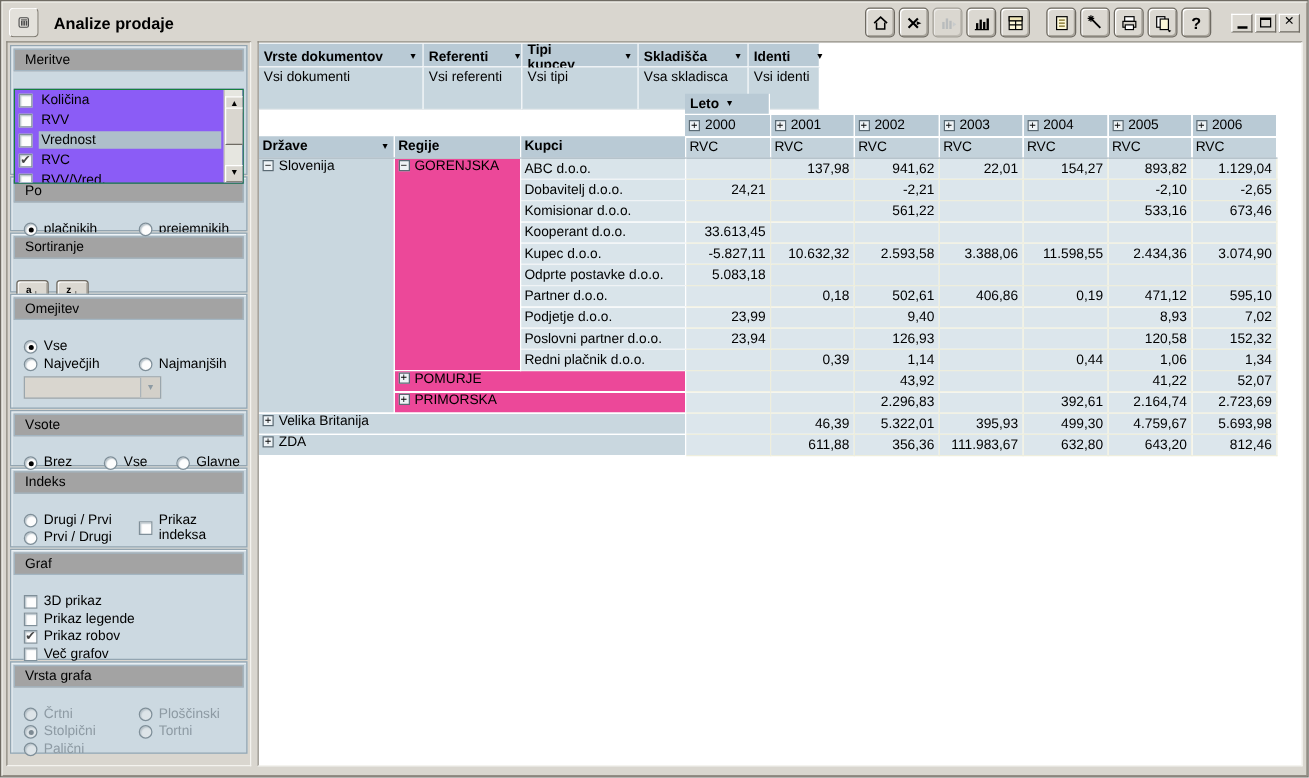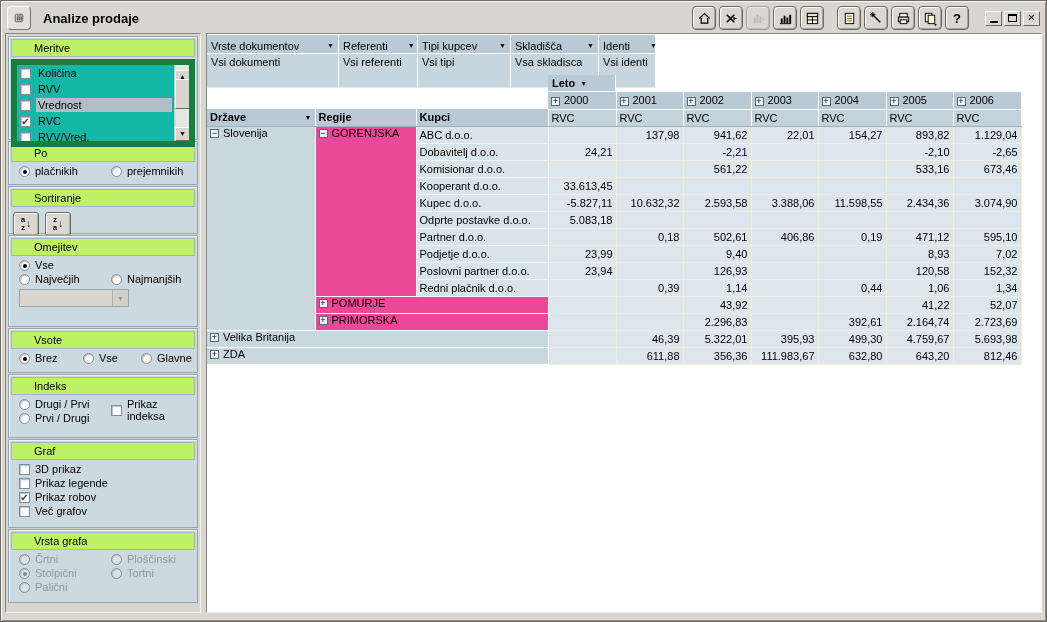--- a/index.html
+++ b/index.html
@@ -22,32 +22,32 @@
   .wc-btn{width:17px;height:15px;background:#dbd8d1;border:1px solid;border-color:#fff #6f6b63 #6f6b63 #fff;
     display:flex;align-items:center;justify-content:center;padding:0;}
   .wc-min-bar{width:8px;height:2px;background:#000;margin-top:7px;}
   .wc-restore{width:9px;height:8px;border:1px solid #000;border-top-width:2px;background:transparent;}
   .wc-close-x{font-size:10px;font-weight:bold;line-height:1;}
   
   .content{display:flex;gap:5px;height:580px;margin-top:2px;}
   .sidebar{width:196px;flex:0 0 196px;background:#d9d6cf;border:1px solid;border-color:#8a867c #f4f3ef #f4f3ef #8a867c;
     padding:2px;display:flex;flex-direction:column;gap:1px;overflow:hidden;}
   .panel{background:#ccd9e1;border:1px solid #93a5b1;box-shadow:inset 1px 1px 0 #eef3f6;padding:2px;flex:0 0 auto;}
-  .panel-h{background:#bef264;border:1px solid #a3b5c1;font-size:11px;color:#000;padding:2px 22px;margin-bottom:2px;}
+  .panel-h{background:#a3a3a3;border:1px solid #a3b5c1;font-size:11px;color:#000;padding:2px 8px;margin-bottom:14px;}
   .opt-row{display:flex;align-items:center;gap:5px;font-size:11px;color:#000;padding:1px 0 1px 8px;}
   .opt-row.dis{color:#8d9aa3;}
   .radio{width:11px;height:11px;border-radius:50%;background:#fdfdfd;border:1px solid #7f8f99;
     box-shadow:inset 1px 1px 1px #b9c4cb;position:relative;flex:0 0 11px;}
   .radio.sel::after{content:"";position:absolute;left:3px;top:3px;width:4px;height:4px;border-radius:50%;background:#000;}
   .radio.dis{background:#dde4e8;}
   .radio.dis.sel::after{background:#7d8a93;}
   .cb{width:11px;height:11px;background:#fdfdfd;border:1px solid #7f8f99;box-shadow:inset 1px 1px 1px #b9c4cb;
     font-size:10px;line-height:9px;text-align:center;color:#444;flex:0 0 11px;overflow:hidden;}
   
-  .listbox{background:#14b8a6;border:6px solid #15803d;height:88px;position:relative;overflow:hidden;}
+  .listbox{background:#8b5cf6;border:1px solid #15803d;height:76px;position:relative;overflow:hidden;}
   .lb-item{display:flex;align-items:center;gap:5px;font-size:11px;height:16px;padding-left:3px;padding-right:17px;}
   .lb-item .lbl{flex:1;padding:1px 2px;}
   .lb-item.hl .lbl{background:#aebfca;}
   .scrollbar{position:absolute;top:0;right:0;width:15px;height:100%;background:#e6e6e0;border-left:1px solid #c7c4bc;}
   .sb-btn{width:15px;height:14px;background:#d9d6cf;border:1px solid;border-color:#fff #6f6b63 #6f6b63 #fff;
     font-size:7px;line-height:12px;text-align:center;color:#000;padding:0;}
   .sb-down{position:absolute;bottom:0;left:0;}
   .sb-thumb{position:absolute;top:14px;left:0;width:15px;height:30px;background:#d9d6cf;border:1px solid;border-color:#fff #6f6b63 #6f6b63 #fff;}
   
   .sort-row{display:flex;gap:6px;padding:3px 2px;}
@@ -58,21 +58,21 @@
   .combo{margin:3px 0 2px 8px;width:110px;height:18px;background:#d9d6cf;border:1px solid #9aa6ad;display:flex;}
   .combo-field{flex:1;}
   .combo-btn{width:16px;background:#d3d0c9;border-left:1px solid #aab3b9;font-size:7px;color:#8d9aa3;
     display:flex;align-items:center;justify-content:center;}
   .two-col{display:grid;grid-template-columns:1fr 1fr;}
   .indeks-wrap{display:flex;}
   .indeks-left{flex:1;}
   
   .main{flex:1;background:#fff;border:1px solid;border-color:#8a867c #f4f3ef #f4f3ef #8a867c;position:relative;overflow:hidden;}
   .filters{position:absolute;left:0;top:1px;display:grid;grid-template-columns:132px 79px 93px 88px 57px;}
-  .f-head{background:#b9cad5;border-right:1px solid #fff;border-bottom:1px solid #fff;font-size:11px;font-weight:normal;
+  .f-head{background:#b9cad5;border-right:1px solid #fff;border-bottom:1px solid #fff;font-size:11px;font-weight:bold;
     padding:5px 4px 2px 4px;display:flex;align-items:center;gap:20px;height:19px;}
   .f-head .arrow{margin-left:auto;}
   .f-val{background:#c7d6de;border-right:1px solid #fff;border-bottom:1px solid #e4e9ec;font-size:11px;padding:2px 4px;height:34px;}
   .arrow{font-size:7px;color:#000;line-height:1;}
   .leto-cell{position:absolute;left:341px;top:41px;width:68px;height:17px;background:#b9cad5;border-right:1px solid #fff;
     border-bottom:1px solid #fff;font-size:11px;font-weight:bold;display:flex;align-items:center;gap:5px;padding:0 4px;}
   table.pivot{position:absolute;left:0;top:58px;border-collapse:collapse;table-layout:fixed;}
   table.pivot td{height:17px;font-size:11px;color:#000;padding:0 3px;overflow:hidden;white-space:nowrap;}
   td.blank{background:#fff;border:none;}
   td.yhead{background:#b9cad5;border-right:1px solid #fff;border-bottom:1px solid #fff;}

